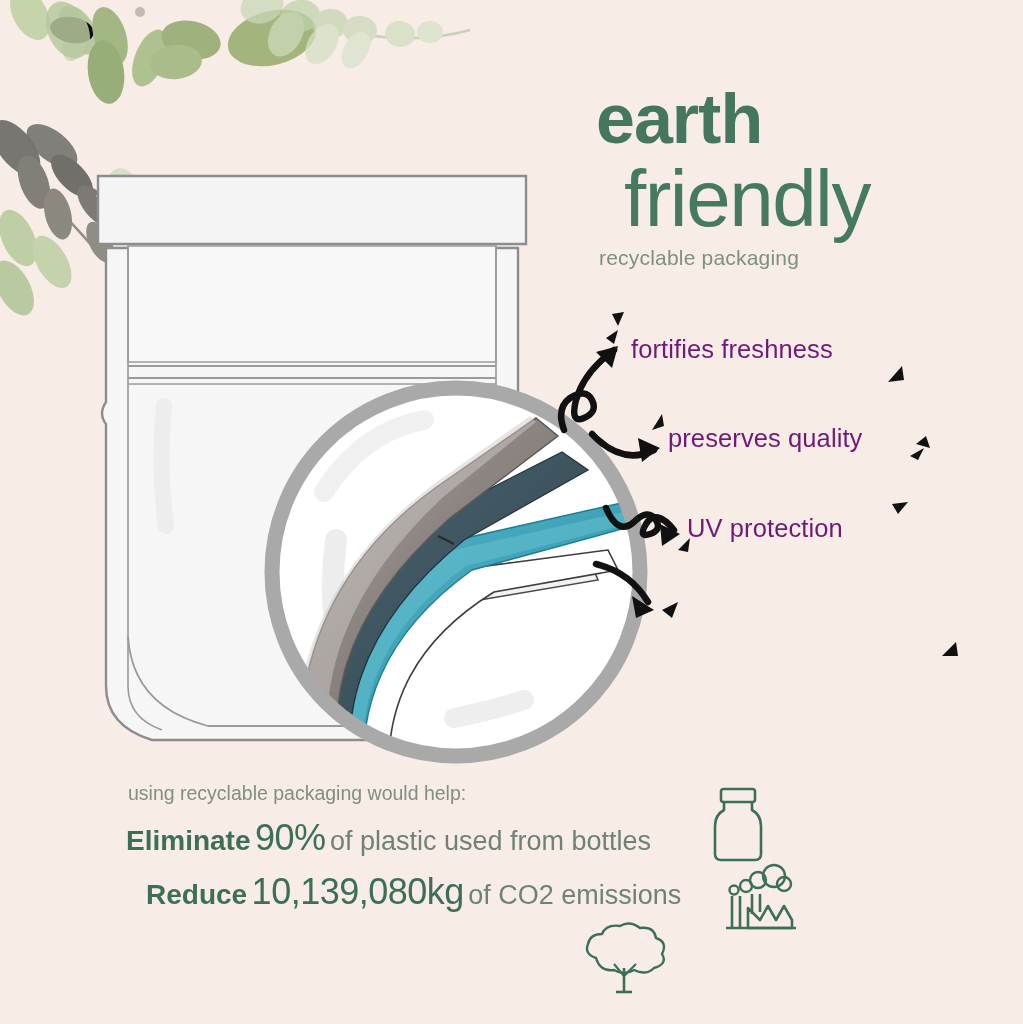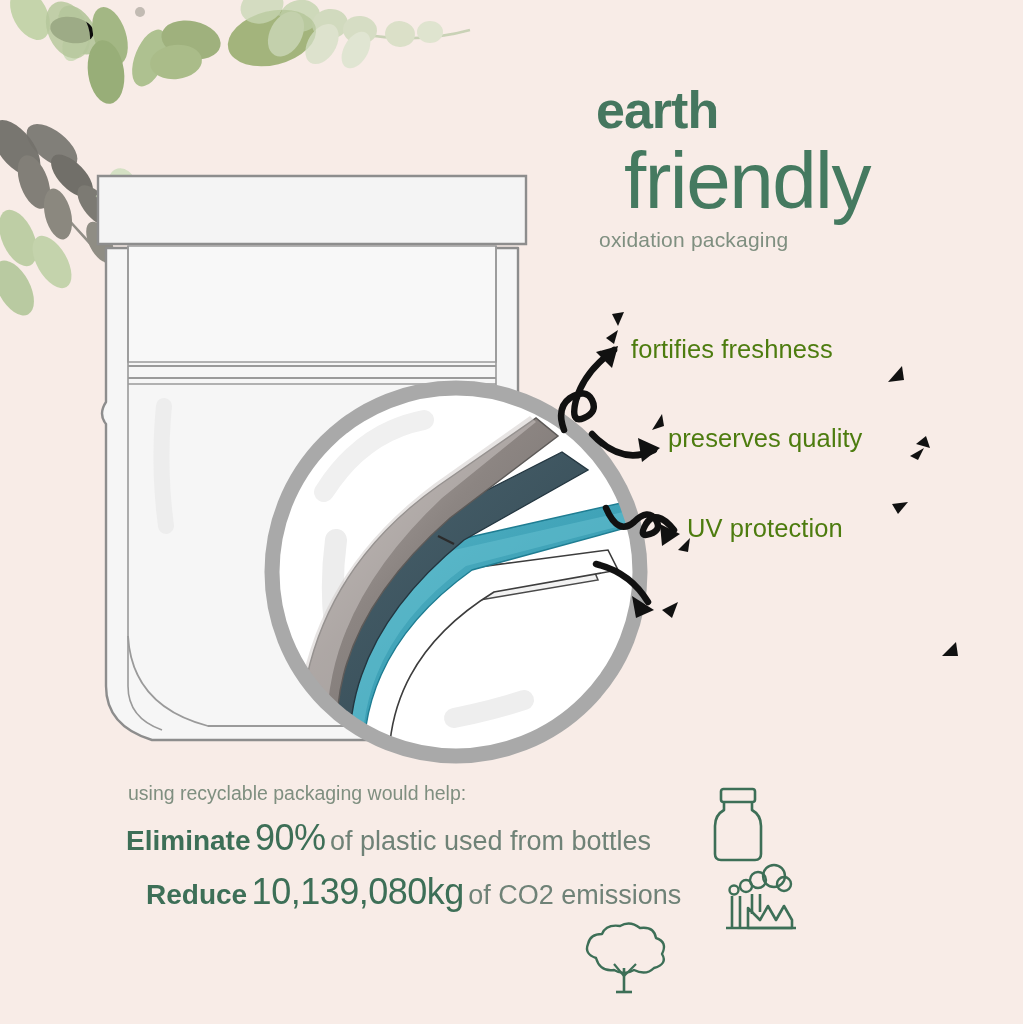--- a/index.html
+++ b/index.html
@@ -9,34 +9,34 @@
     font-family:"Liberation Sans", sans-serif;
     position:relative;
   }
   #stage{position:absolute;inset:0;width:1023px;height:1024px;}
   .abs{position:absolute;}
   svg{display:block;overflow:visible;}
 
   
   #headline{left:596px;top:84px;width:400px;}
   #h-earth{
-    font-size:52px;font-weight:bold;color:#45775f;
+    font-size:70px;font-weight:bold;color:#45775f;
     letter-spacing:-1px;line-height:1;margin:0;
   }
   #h-friendly{
     font-size:80px;font-weight:400;color:#457a60;
     letter-spacing:-1.5px;line-height:1.02;margin:4px 0 0 28px;
   }
   #h-sub{
     font-size:21px;color:#7f8f80;margin:6px 0 0 3px;letter-spacing:.2px;
   }
 
   
   .feat{
-    position:absolute;font-size:25.5px;color:#4d7c0f;white-space:nowrap;
+    position:absolute;font-size:25.5px;color:#701a75;white-space:nowrap;
     letter-spacing:.1px;
   }
 
   
   #stats{position:absolute;left:126px;top:782px;width:640px;}
   #stats-intro{font-size:19.5px;color:#7f8f80;margin:0 0 14px 2px;}
   .stat-row{margin:0 0 16px 0;white-space:nowrap;line-height:1.05;}
   .stat-verb{font-size:28px;font-weight:bold;color:#3d6f57;}
   .stat-num{font-size:36px;font-weight:normal;color:#3d6f57;letter-spacing:-.5px;}
   .stat-rest{font-size:27px;color:#6f8277;}
@@ -215,21 +215,21 @@
   <svg class="abs" style="left:660px;top:600px;" width="26" height="24" viewBox="0 0 26 24">
     <path d="M2 10 L18 2 L12 18 Z" fill="#111"></path>
   </svg>
   <svg class="abs" style="left:938px;top:634px;" width="26" height="26" viewBox="0 0 26 26">
     <path d="M4 22 L18 8 L20 22 Z" fill="#111"></path>
   </svg>
 
   <div id="headline" class="abs">
     <div id="h-earth">earth</div>
     <div id="h-friendly">friendly</div>
-    <div id="h-sub">oxidation packaging</div>
+    <div id="h-sub">recyclable packaging</div>
   </div>
 
   <div class="feat" style="left:631px;top:335px;">fortifies freshness</div>
   <div class="feat" style="left:687px;top:514px;">UV protection</div>
   <div class="feat" style="left:668px;top:424px;">preserves quality</div>
 
   <div id="stats">
     <div id="stats-intro">using recyclable packaging would help:</div>
 
     <div class="stat-row">

